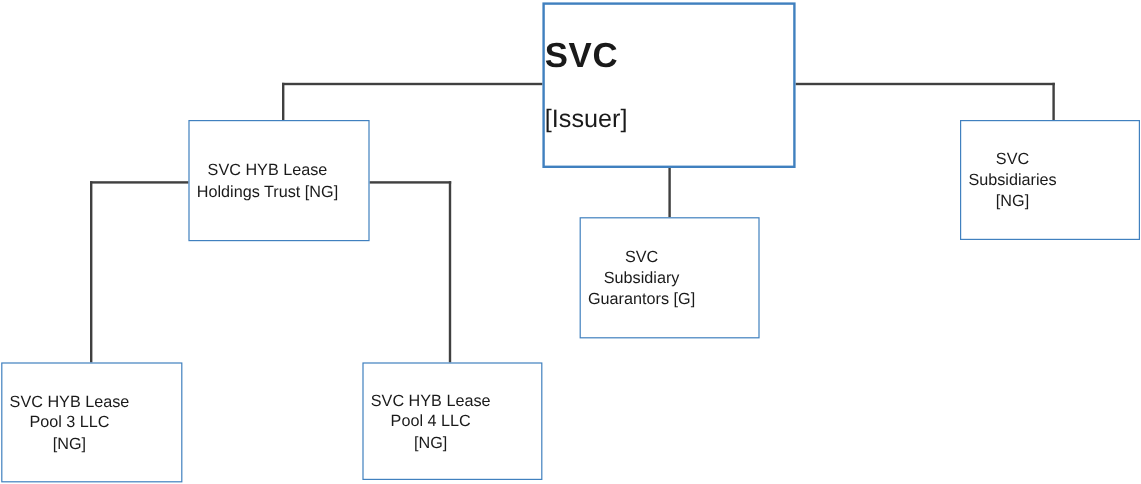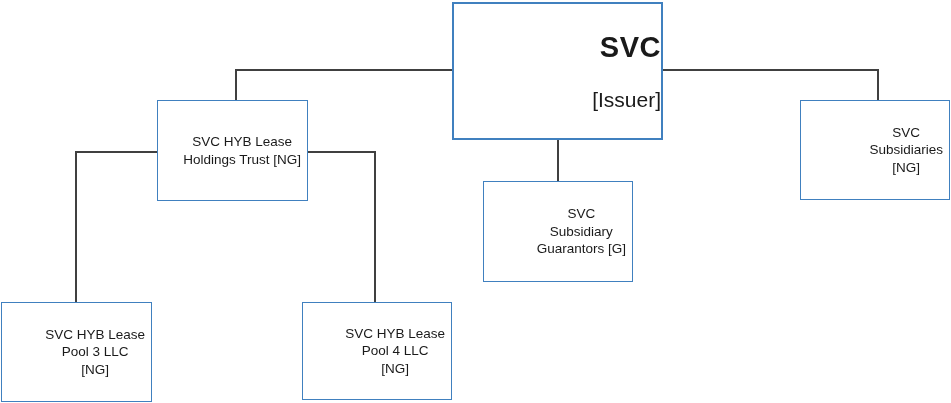--- a/index.html
+++ b/index.html
@@ -15,21 +15,21 @@
     font-family: "Liberation Sans", "DejaVu Sans", sans-serif;
     overflow: hidden;
   }
   .node {
     position: absolute;
     box-sizing: border-box;
     background: #ffffff;
     border: 1.5px solid #4080bf;
     display: flex;
     flex-direction: column;
-    align-items: flex-end;
+    align-items: flex-start;
     justify-content: center;
     text-align: center;
     color: #1a1a1a;
     z-index: 2;
   }
   .node .label {
     font-size: 13.5px;
     line-height: 1.3;
     white-space: pre-line;
     padding: 0 6px;

